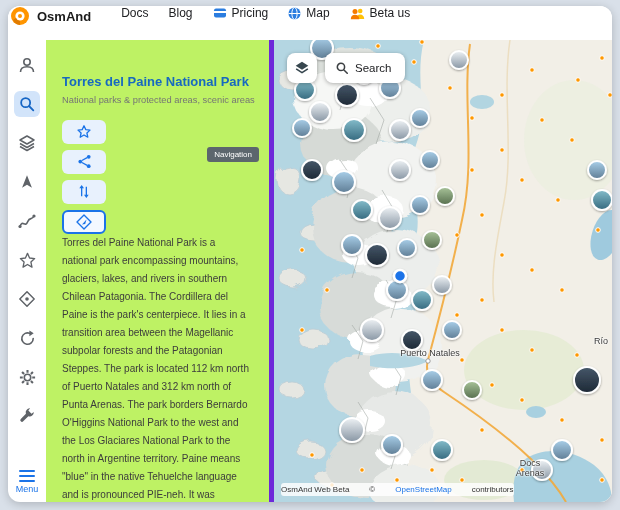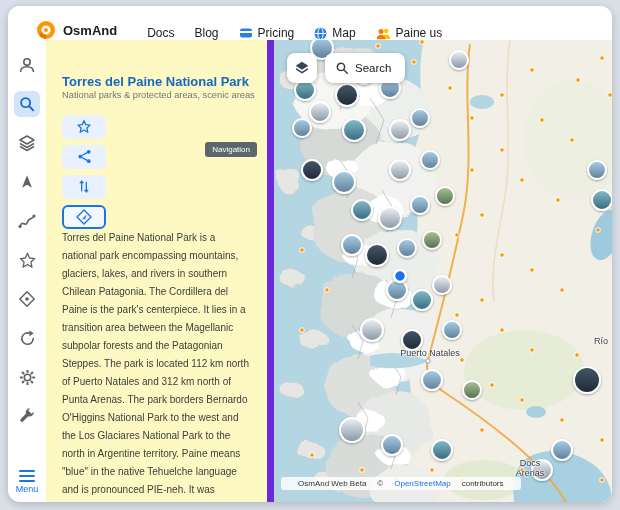--- a/index.html
+++ b/index.html
@@ -2,21 +2,21 @@
 <html><head>
 <meta charset="utf-8">
 <style>
   html,body{margin:0;padding:0;width:620px;height:510px;overflow:hidden;
     font-family:"Liberation Sans",sans-serif;background:#d9e0e9;}
   *{box-sizing:border-box;}
   .window{position:absolute;left:8px;top:6px;width:604px;height:496px;background:#fff;
     border-radius:12px;box-shadow:0 2px 10px rgba(0,0,0,.20);overflow:hidden;}
 
   
-  .topbar{height:34px;display:flex;align-items:flex-end;padding:0 28px;gap:20px;background:#fff;}
+  .topbar{height:34px;display:flex;align-items:flex-start;padding:0 2px;gap:20px;background:#fff;}
   .brand{display:flex;align-items:center;gap:7px;margin-right:10px;cursor:pointer;}
   .brand-name{font-size:13px;font-weight:bold;color:#1b1b1b;}
   .nav-link{display:flex;align-items:center;gap:5px;font-size:12px;color:#202124;
     text-decoration:none;cursor:pointer;}
   .nav-link svg{display:block;}
 
   
   .content{display:flex;height:462px;}
 
   
@@ -24,24 +24,24 @@
     padding-top:12px;gap:13px;flex:0 0 38px;}
   .rail-item{width:26px;height:26px;display:flex;align-items:center;justify-content:center;
     border-radius:6px;cursor:pointer;}
   .rail-item.active{background:#d2e4fa;}
   .rail-item svg{display:block;}
   .rail-menu{margin-top:auto;margin-bottom:8px;display:flex;flex-direction:column;
     align-items:center;gap:2px;cursor:pointer;}
   .rail-menu span{font-size:9px;color:#1a73e8;}
 
   
-  .panel{width:228px;flex:0 0 228px;padding:34px 16px 0;border-right:7px solid #6d28d9;
-    position:relative;background:#fef9c3;}
+  .panel{width:228px;flex:0 0 228px;padding:34px 16px 0;border-right:5px solid #6d28d9;
+    position:relative;background:#bef264;}
   .panel-title{font-size:13px;font-weight:bold;color:#1769c0;line-height:1.2;white-space:nowrap;}
-  .panel-subtitle{font-size:9.3px;color:#757575;white-space:nowrap;}
+  .panel-subtitle{font-size:9.3px;color:#757575;margin-top:5px;white-space:nowrap;}
   .actions{display:flex;gap:6px;margin-top:15px;position:relative;flex-direction:column;}
   .action-btn{width:44px;height:24px;border-radius:6px;background:#e8f1fd;border:none;
     display:flex;align-items:center;justify-content:center;cursor:pointer;padding:0;}
   .action-btn.active{background:#f3f8ff;border:2px solid #1a73e8;}
   .tooltip{position:absolute;top:27px;right:-6px;background:#5c666d;color:#fff;
     font-size:8px;padding:3px 7px;border-radius:3px;white-space:nowrap;z-index:5;}
   .section-heading{font-size:12px;font-weight:bold;color:#1f1f1f;margin-top:22px;}
   .desc-text{font-size:10px;line-height:18px;color:#3c3c3c;}
   .read-more{display:inline-block;font-size:10px;font-weight:bold;color:#1a73e8;
     letter-spacing:.5px;margin-top:8px;cursor:pointer;}
@@ -65,22 +65,22 @@
   .search-pill{height:30px;background:#fff;border:none;border-radius:8px;
     box-shadow:0 1px 4px rgba(0,0,0,.3);display:flex;align-items:center;gap:6px;
     padding:0 14px 0 10px;cursor:pointer;font-size:11.5px;color:#202124;}
 
   .map-label{position:absolute;font-size:9px;color:#3a3a3a;z-index:3;
     text-shadow:0 0 2px #fff,0 0 2px #fff,0 0 3px #fff;white-space:nowrap;pointer-events:none;}
   .lbl-puerto{left:156px;top:308px;transform:translateX(-50%);}
   .lbl-punta{left:236px;top:418px;white-space:normal;width:40px;text-align:center;line-height:1.15;}
   .lbl-rio{left:320px;top:296px;}
 
-  .attribution{position:absolute;left:7px;bottom:12px;z-index:4;background:rgba(255,255,255,.82);
-    border-radius:3px;padding:2px 17px;font-size:8px;color:#333;display:flex;gap:11px;align-items:center;}
+  .attribution{position:absolute;left:7px;bottom:6px;z-index:4;background:rgba(255,255,255,.82);
+    border-radius:3px;padding:2px 0;font-size:8px;color:#333;display:flex;gap:20px;align-items:center;}
   .attribution a{color:#1a73e8;text-decoration:none;cursor:pointer;}
 </style>
 </head>
 <body>
 
 <div class="window">
 
   <div class="topbar">
     <div class="brand">
       <svg width="20" height="20" viewBox="0 0 20 20">
@@ -108,21 +108,21 @@
       </svg>
       <span>Map</span>
     </a>
     <a class="nav-link">
       <svg width="15" height="13" viewBox="0 0 15 13">
         <circle cx="10.2" cy="4" r="2.3" fill="#ffc107"></circle>
         <path d="M6.2 12 C6.2 9 8 7.5 10.2 7.5 C12.4 7.5 14.2 9 14.2 12 Z" fill="#ffc107"></path>
         <circle cx="5" cy="4.6" r="2.5" fill="#f57c00"></circle>
         <path d="M0.8 12.2 C0.8 9 2.7 7.8 5 7.8 C7.3 7.8 9.2 9 9.2 12.2 Z" fill="#f57c00"></path>
       </svg>
-      <span>Paine us</span>
+      <span>Beta us</span>
     </a>
   </div>
 
   <div class="content">
 
     <div class="rail">
       <div class="rail-item">
         <svg width="20" height="20" viewBox="0 0 20 20">
           <circle cx="10" cy="7" r="3.2" fill="none" stroke="#5f6368" stroke-width="1.6"></circle>
           <path d="M3.5 17 C3.5 13.5 6.3 11.8 10 11.8 C13.7 11.8 16.5 13.5 16.5 17" fill="none" stroke="#5f6368" stroke-width="1.6"></path>

